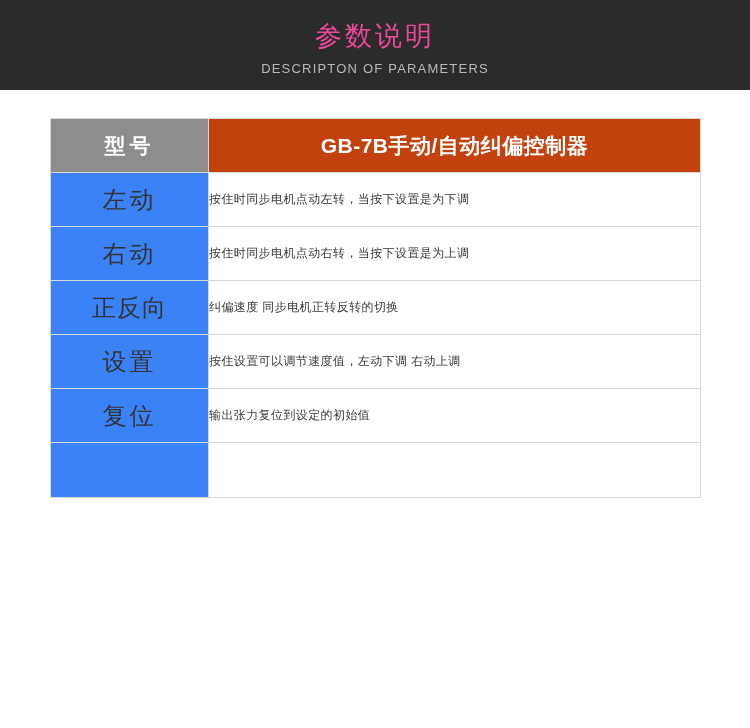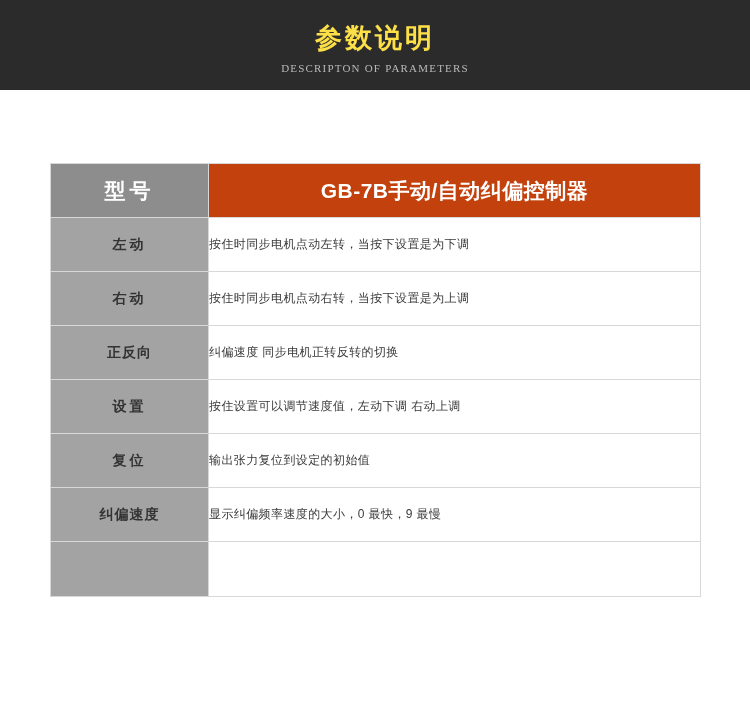--- a/index.html
+++ b/index.html
@@ -27,44 +27,43 @@
     height: 90px;
     background: #2b2b2b;
     display: flex;
     flex-direction: column;
     align-items: center;
     justify-content: center;
     box-sizing: border-box;
     padding-top: 6px;
   }
   .banner-title {
-    color: #fde047;
+    color: #ec4899;
     font-size: 27px;
-    font-weight: bold;
+    font-weight: normal;
     letter-spacing: 3px;
     line-height: 1.2;
   }
   .banner-sub {
     color: #b9b9b9;
-    font-size: 11px;
+    font-size: 13px;
     letter-spacing: 1.2px;
     margin-top: 8px;
-    font-family: Liberation Serif, serif;
+    font-family: Liberation Sans, sans-serif;
   }
 
   
   .table-wrap {
     padding: 28px 50px 0 50px;
     box-sizing: border-box;
   }
   table.spec {
     border-collapse: collapse;
     width: 650px;
     table-layout: fixed;
-    margin-top: 45px;
   }
   table.spec tr {
     height: 54px;
   }
   table.spec th, table.spec td {
     border: 1px solid #d8d8d8;
     padding: 0;
     vertical-align: middle;
   }
   .col-label {
@@ -89,25 +88,25 @@
     color: #ffffff;
     text-align: center;
     font-size: 21px;
     font-weight: bold;
     letter-spacing: 0.5px;
     height: 52px;
   }
 
   
   .cell-label {
-    background: #a3a3a3;
+    background: #3b82f6;
     color: #333333;
     text-align: center;
-    font-size: 14px;
-    font-weight: bold;
+    font-size: 24px;
+    font-weight: normal;
     letter-spacing: 3px;
   }
   .cell-label.narrow {
     letter-spacing: 1px;
   }
   .cell-value {
     background: #ffffff;
     color: #3a3a3a;
     font-size: 12px;
     padding-left: 18px;
@@ -160,24 +159,20 @@
         <tr>
           <td class="cell-label">设置</td>
           <td class="cell-value">按住设置可以调节速度值，左动下调 右动上调</td>
         </tr>
 
         <tr>
           <td class="cell-label">复位</td>
           <td class="cell-value">输出张力复位到设定的初始值</td>
         </tr>
 
-        <tr>
-          <td class="cell-label narrow">纠偏速度</td>
-          <td class="cell-value">显示纠偏频率速度的大小，0 最快，9 最慢</td>
-        </tr>
 
         <tr>
           <td class="cell-label empty"></td>
           <td class="cell-value empty"></td>
         </tr>
       </tbody>
     </table>
   </div>
 
 </div>

